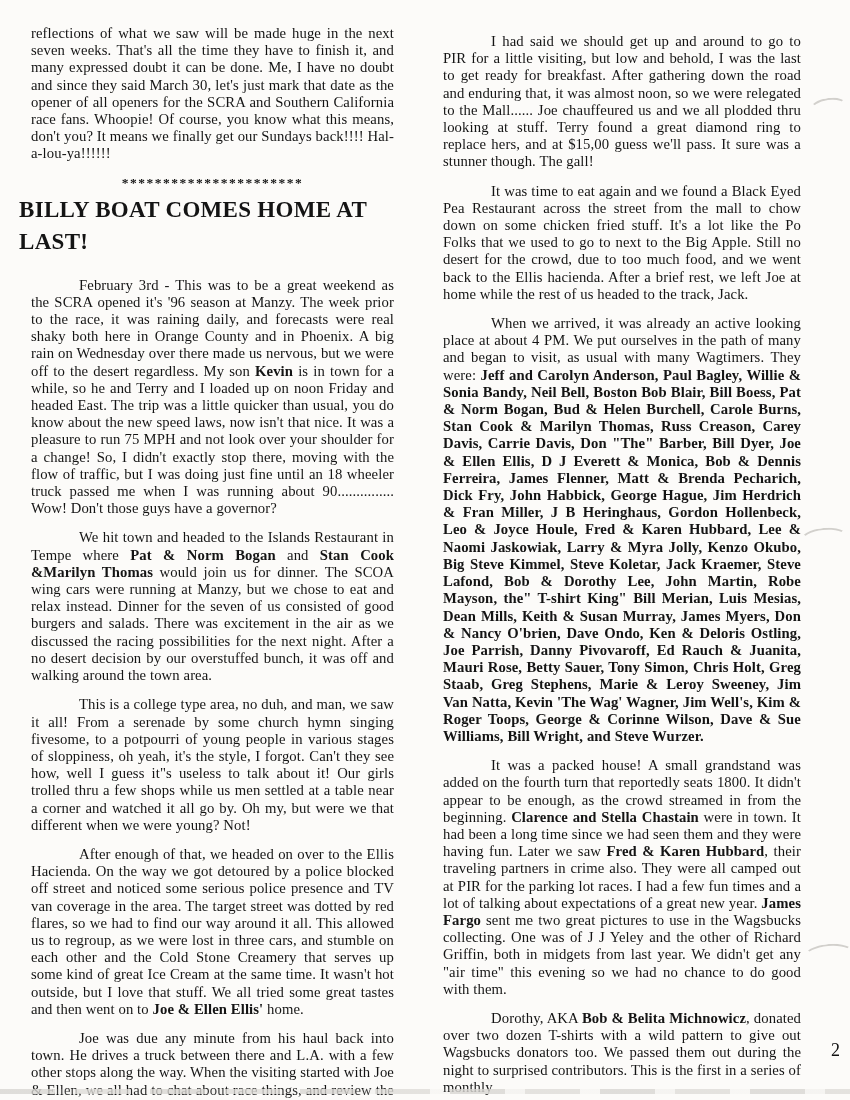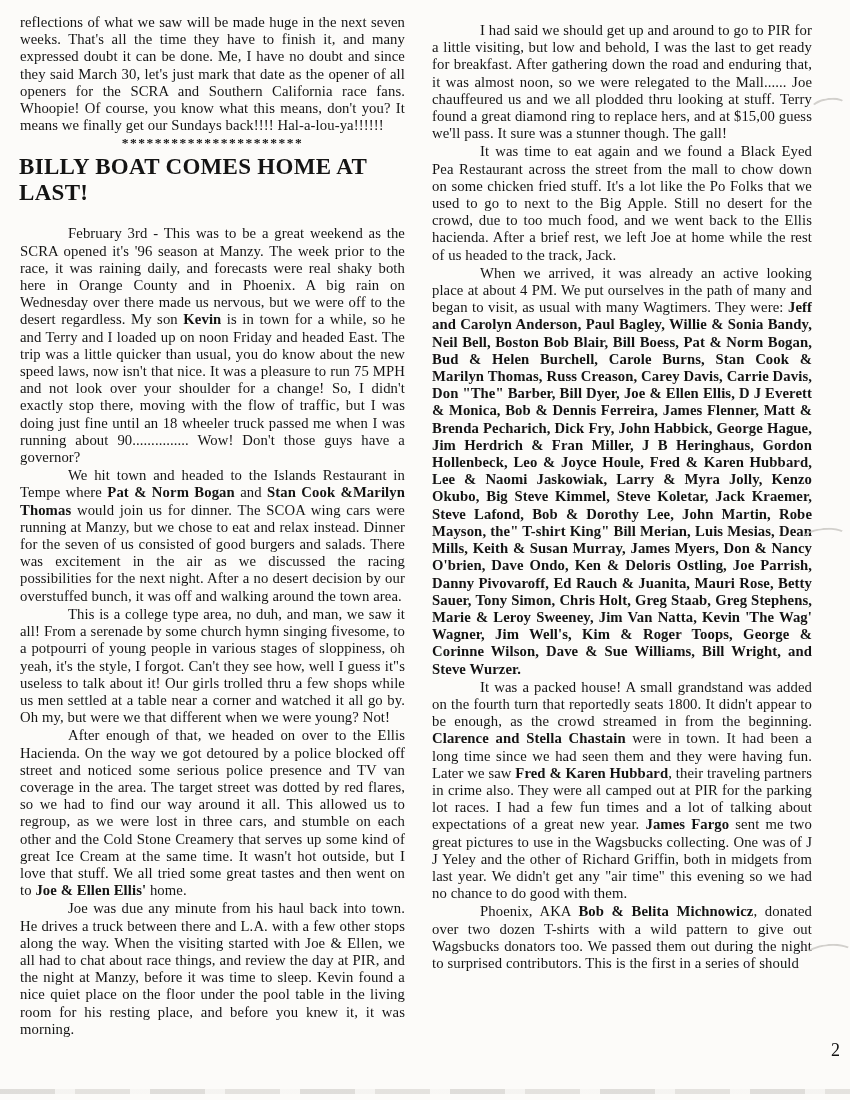--- a/index.html
+++ b/index.html
@@ -17,42 +17,42 @@
     color: #141414;
   }
   .column {
     position: absolute;
     top: 0;
   }
   #col-left  { left: 19px;  top: 13px; width: 387px; }
   #col-right { left: 431px; top: 21px;  width: 382px; }
 
   p.para {
-    margin: 1px;
+    margin: 12px;
     text-align: justify;
     font-size: 14.7px;
     line-height: 17.2px;
     letter-spacing: 0.1px;
   }
   p.para.indent { text-indent: 48px; }
   .b { font-weight: bold; }
 
   .separator {
     text-align: center;
     font-weight: bold;
     font-size: 13.5px;
     line-height: 16px;
     letter-spacing: 1.5px;
     white-space: nowrap;
   }
   .headline {
     margin: 3px 0 19px 0;
     font-size: 23px;
     font-weight: bold;
-    line-height: 26px;
+    line-height: 32px;
     letter-spacing: 0.3px;
   }
 
   #page-number {
     position: absolute;
     left: 831px;
     top: 1040px;
     font-size: 18px;
     line-height: 20px;
     color: #111;
@@ -98,21 +98,21 @@
       <p class="para indent"><span>We hit town and headed to the Islands Restaurant in Tempe where </span><span class="b">Pat &amp; Norm Bogan</span><span> and </span><span class="b">Stan Cook &amp;Marilyn Thomas</span><span> would join us for dinner. The SCOA wing cars were running at Manzy, but we chose to eat and relax instead. Dinner for the seven of us consisted of good burgers and salads. There was excitement in the air as we discussed the racing possibilities for the next night. After a no desert decision by our overstuffed bunch, it was off and walking around the town area.</span></p>
       <p class="para indent"><span>This is a college type area, no duh, and man, we saw it all! From a serenade by some church hymn singing fivesome, to a potpourri of young people in various stages of sloppiness, oh yeah, it's the style, I forgot. Can't they see how, well I guess it"s useless to talk about it! Our girls trolled thru a few shops while us men settled at a table near a corner and watched it all go by. Oh my, but were we that different when we were young? Not!</span></p>
       <p class="para indent"><span>After enough of that, we headed on over to the Ellis Hacienda. On the way we got detoured by a police blocked off street and noticed some serious police presence and TV van coverage in the area. The target street was dotted by red flares, so we had to find our way around it all. This allowed us to regroup, as we were lost in three cars, and stumble on each other and the Cold Stone Creamery that serves up some kind of great Ice Cream at the same time. It wasn't hot outside, but I love that stuff. We all tried some great tastes and then went on to </span><span class="b">Joe &amp; Ellen Ellis'</span><span> home.</span></p>
       <p class="para indent"><span>Joe was due any minute from his haul back into town. He drives a truck between there and L.A. with a few other stops along the way. When the visiting started with Joe &amp; Ellen,  we all had to chat about race things, and review the day at PIR, and the night at Manzy, before it was time to sleep. Kevin found a nice quiet place on the floor under the pool table in the living room for his resting place, and before you knew it, it was morning.</span></p>
     </div>
   <div id="col-right" class="column">
       <p class="para indent"><span>I had said we should get up and around to go to PIR for a little visiting, but low and behold, I was the last to get ready for breakfast. After gathering down the road and enduring that, it was almost noon, so we were relegated to the Mall......  Joe chauffeured us and we all plodded thru looking at stuff. Terry found a great diamond ring to replace hers, and at $15,00 guess we'll pass. It sure was a stunner though. The gall!</span></p>
       <p class="para indent"><span>It was time to eat again and we found a Black Eyed Pea Restaurant across the street from the mall to chow down on some chicken fried stuff.  It's a lot like the Po Folks that we used to go to next to the Big Apple. Still no desert for the crowd, due to too much food, and we went back to the Ellis hacienda. After a brief rest, we left Joe at home while the rest of us headed to the track, Jack.</span></p>
       <p class="para indent"><span>When we arrived, it was already an active looking place at about 4 PM. We put ourselves in the path of many and began to visit, as usual with many Wagtimers. They were: </span><span class="b">Jeff and Carolyn Anderson, Paul Bagley, Willie &amp; Sonia Bandy, Neil Bell, Boston Bob Blair, Bill Boess, Pat &amp; Norm Bogan, Bud &amp; Helen Burchell, Carole Burns, Stan Cook &amp; Marilyn Thomas, Russ Creason, Carey Davis, Carrie Davis, Don "The" Barber, Bill Dyer, Joe &amp; Ellen Ellis, D J Everett &amp; Monica, Bob &amp; Dennis Ferreira, James Flenner, Matt &amp; Brenda Pecharich, Dick Fry, John Habbick, George Hague, Jim Herdrich &amp; Fran Miller, J B Heringhaus, Gordon Hollenbeck, Leo &amp; Joyce Houle, Fred &amp; Karen Hubbard, Lee &amp; Naomi Jaskowiak, Larry &amp; Myra Jolly, Kenzo Okubo, Big Steve Kimmel, Steve Koletar, Jack Kraemer, Steve Lafond, Bob &amp; Dorothy Lee, John Martin, Robe Mayson, the" T-shirt King"  Bill Merian, Luis Mesias, Dean Mills, Keith &amp; Susan Murray, James Myers, Don &amp; Nancy O'brien, Dave Ondo, Ken &amp; Deloris Ostling, Joe Parrish, Danny Pivovaroff, Ed Rauch &amp; Juanita, Mauri Rose, Betty Sauer, Tony Simon, Chris Holt, Greg Staab, Greg Stephens, Marie &amp; Leroy Sweeney, Jim Van Natta, Kevin 'The Wag' Wagner, Jim Well's, Kim &amp; Roger Toops, George &amp; Corinne Wilson, Dave &amp; Sue Williams, Bill Wright, and Steve Wurzer.</span></p>
       <p class="para indent"><span>It was a packed house! A small grandstand was added on the fourth turn that reportedly seats 1800. It didn't appear to be enough, as the crowd streamed in from the beginning. </span><span class="b">Clarence and Stella Chastain</span><span> were in town. It had been a long time since we had seen them and they were having fun. Later we saw </span><span class="b">Fred &amp; Karen Hubbard</span><span>, their traveling partners in crime also.  They were all camped out at PIR for the parking lot races. I had a few fun times and a lot of talking about expectations of a great new year. </span><span class="b">James Fargo</span><span> sent me two great pictures to use in the Wagsbucks collecting. One was of J J Yeley and the other of Richard Griffin, both in midgets from last year. We didn't get any "air time" this evening so we had no chance to do good with them.</span></p>
-      <p class="para indent"><span>Phoenix, AKA </span><span class="b">Bob &amp; Belita Michnowicz</span><span>, donated over two dozen T-shirts with a wild pattern to give out Wagsbucks donators too. We passed them out  during the night to surprised contributors. This is the first in a series of should</span></p>
+      <p class="para indent"><span>Dorothy, AKA </span><span class="b">Bob &amp; Belita Michnowicz</span><span>, donated over two dozen T-shirts with a wild pattern to give out Wagsbucks donators too. We passed them out  during the night to surprised contributors. This is the first in a series of monthly</span></p>
     </div>
 
   <div id="page-number">2</div>
 
   <div id="swirl-1" class="swirl"></div>
   <div id="swirl-2" class="swirl"></div>
   <div id="swirl-3" class="swirl"></div>
   <div id="bottom-streak"></div>
 </div>
 

